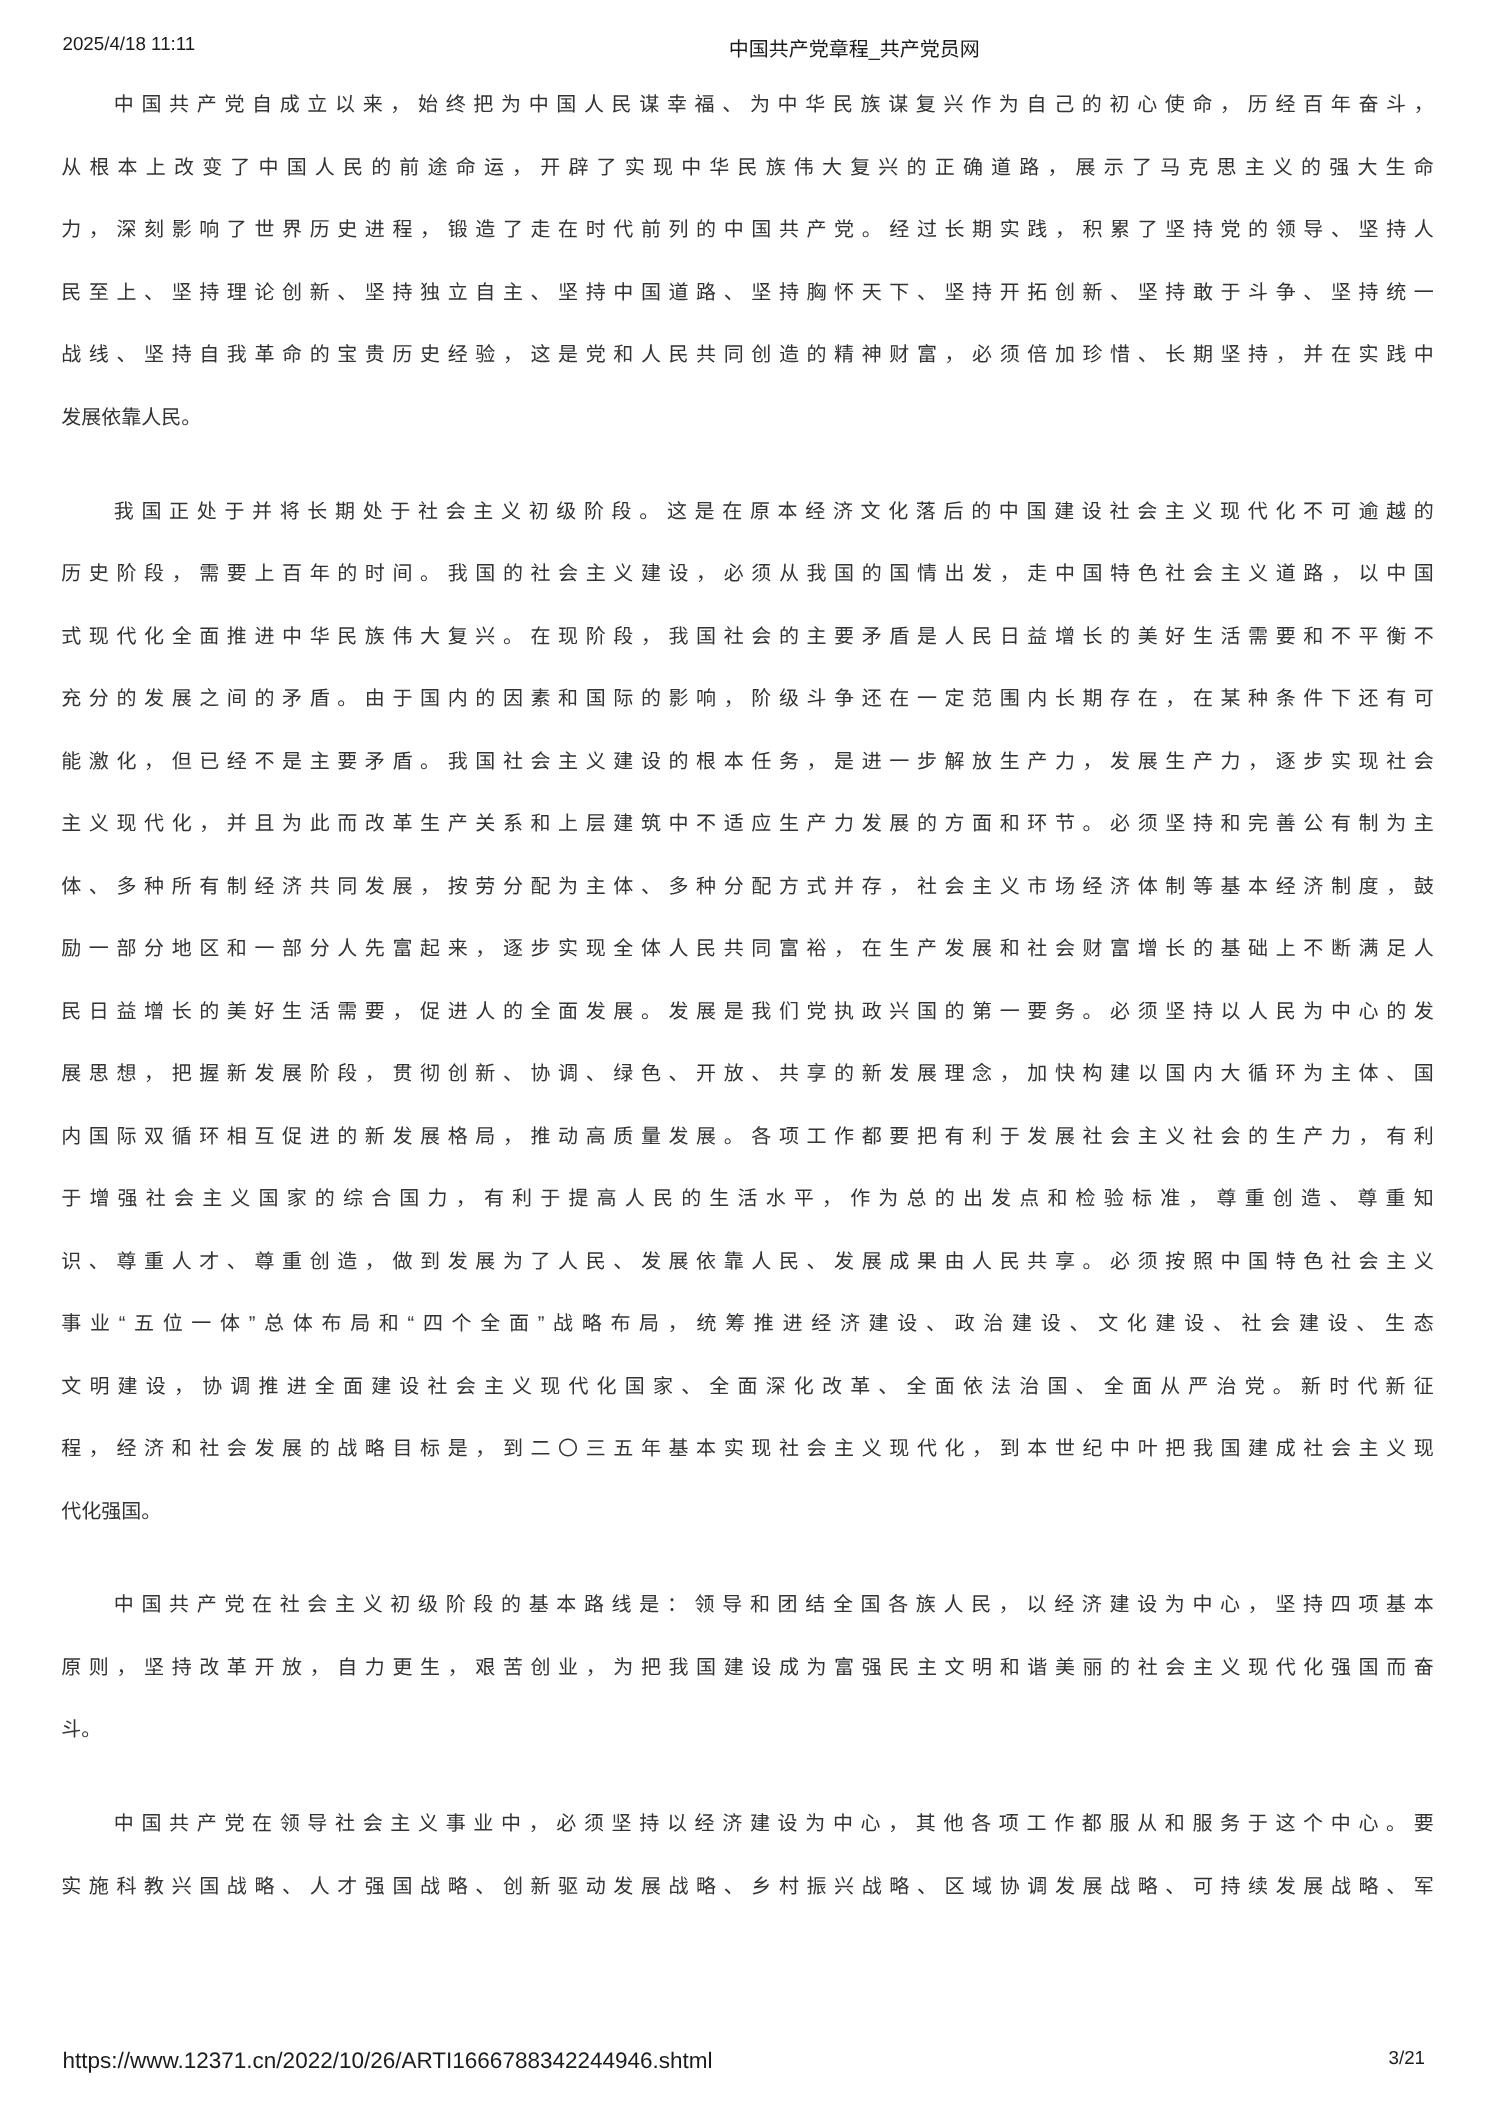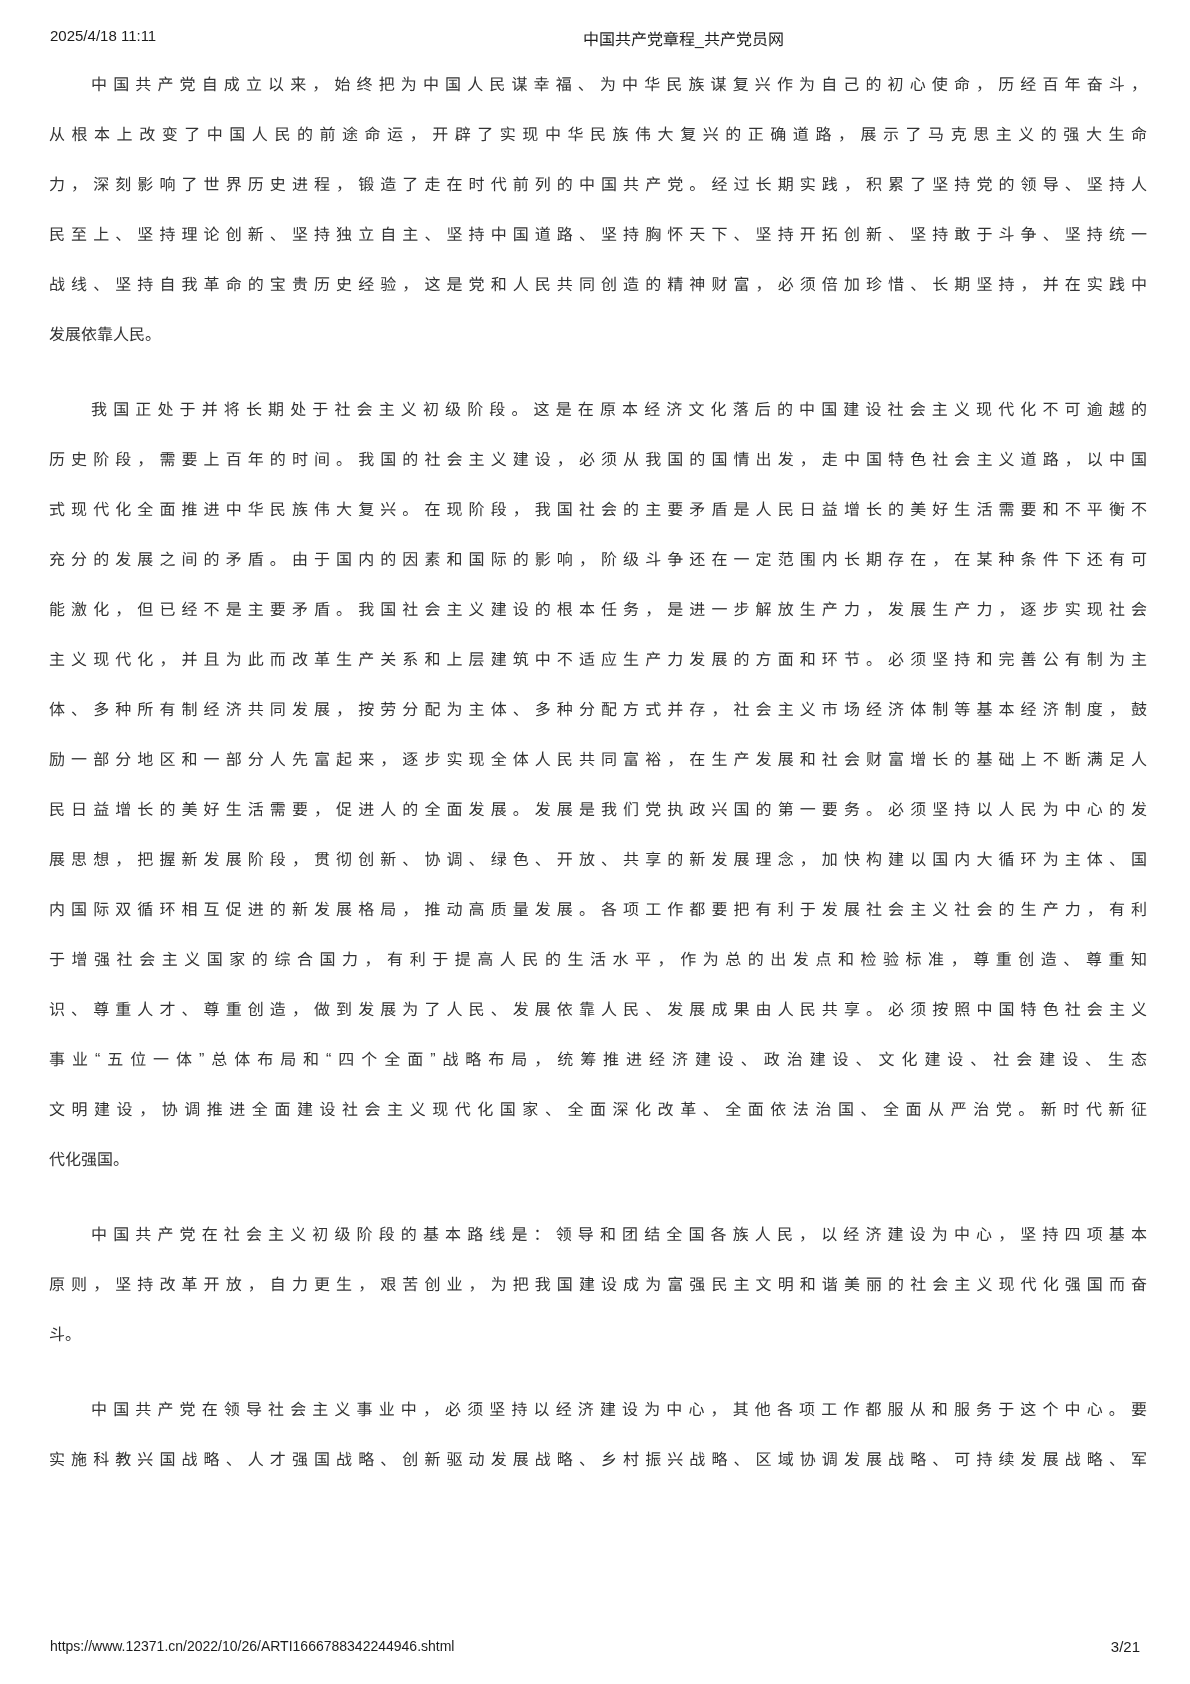--- a/index.html
+++ b/index.html
@@ -55,21 +55,21 @@
   .line.first {
     text-indent: 42px;
   }
   .line.plain {
     text-align-last: left;
   }
   .print-footer-url {
     position: absolute;
     left: 50px;
     top: 1638px;
-    font-size: 14px;
+    font-size: 18px;
     color: var(--chrome-text);
     white-space: nowrap;
   }
   .print-footer-page {
     position: absolute;
     right: 50px;
     top: 1638px;
     font-size: 15px;
     color: var(--chrome-text);
     white-space: nowrap;
@@ -102,20 +102,21 @@
       <div class="line">主义现代化，并且为此而改革生产关系和上层建筑中不适应生产力发展的方面和环节。必须坚持和完善公有制为主</div>
       <div class="line">体、多种所有制经济共同发展，按劳分配为主体、多种分配方式并存，社会主义市场经济体制等基本经济制度，鼓</div>
       <div class="line">励一部分地区和一部分人先富起来，逐步实现全体人民共同富裕，在生产发展和社会财富增长的基础上不断满足人</div>
       <div class="line">民日益增长的美好生活需要，促进人的全面发展。发展是我们党执政兴国的第一要务。必须坚持以人民为中心的发</div>
       <div class="line">展思想，把握新发展阶段，贯彻创新、协调、绿色、开放、共享的新发展理念，加快构建以国内大循环为主体、国</div>
       <div class="line">内国际双循环相互促进的新发展格局，推动高质量发展。各项工作都要把有利于发展社会主义社会的生产力，有利</div>
       <div class="line">于增强社会主义国家的综合国力，有利于提高人民的生活水平，作为总的出发点和检验标准，尊重创造、尊重知</div>
       <div class="line">识、尊重人才、尊重创造，做到发展为了人民、发展依靠人民、发展成果由人民共享。必须按照中国特色社会主义</div>
       <div class="line">事业“五位一体”总体布局和“四个全面”战略布局，统筹推进经济建设、政治建设、文化建设、社会建设、生态</div>
       <div class="line">文明建设，协调推进全面建设社会主义现代化国家、全面深化改革、全面依法治国、全面从严治党。新时代新征</div>
+      <div class="line">程，经济和社会发展的战略目标是，到二〇三五年基本实现社会主义现代化，到本世纪中叶把我国建成社会主义现</div>
       <div class="line plain">代化强国。</div>
     </div>
     <div class="paragraph">
       <div class="line first">中国共产党在社会主义初级阶段的基本路线是：领导和团结全国各族人民，以经济建设为中心，坚持四项基本</div>
       <div class="line">原则，坚持改革开放，自力更生，艰苦创业，为把我国建设成为富强民主文明和谐美丽的社会主义现代化强国而奋</div>
       <div class="line plain">斗。</div>
     </div>
     <div class="paragraph">
       <div class="line first">中国共产党在领导社会主义事业中，必须坚持以经济建设为中心，其他各项工作都服从和服务于这个中心。要</div>
       <div class="line">实施科教兴国战略、人才强国战略、创新驱动发展战略、乡村振兴战略、区域协调发展战略、可持续发展战略、军</div>

